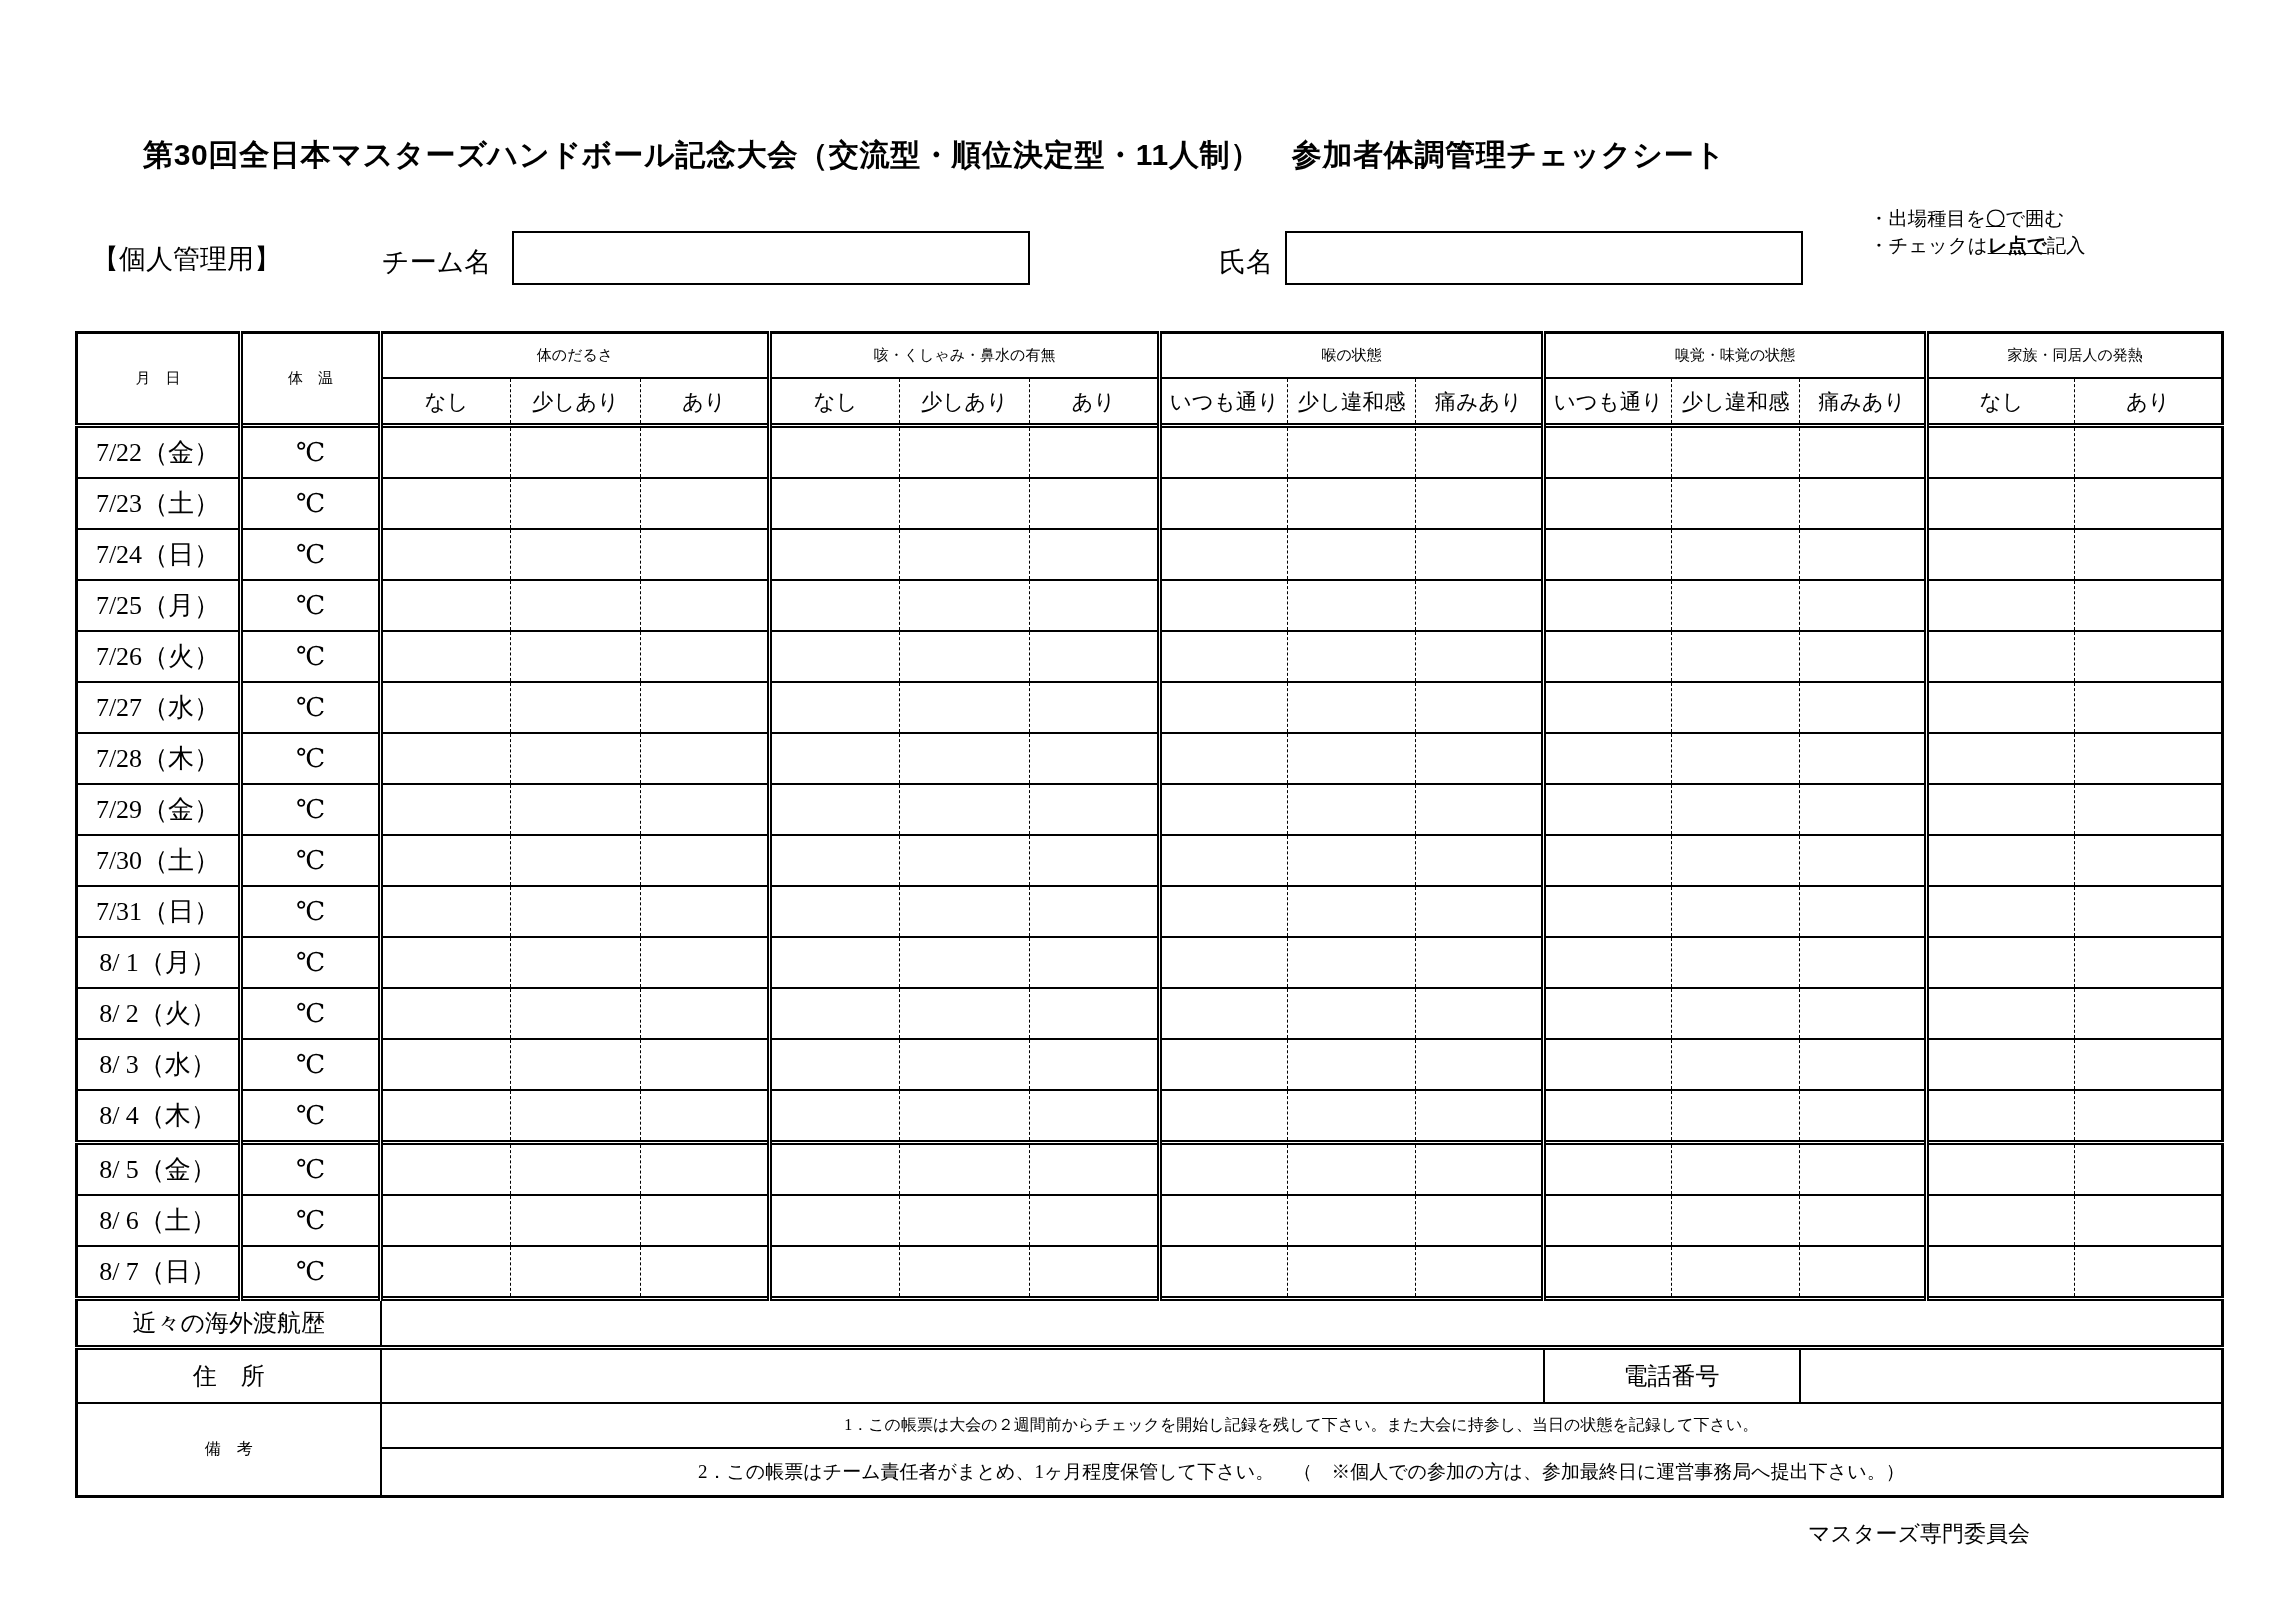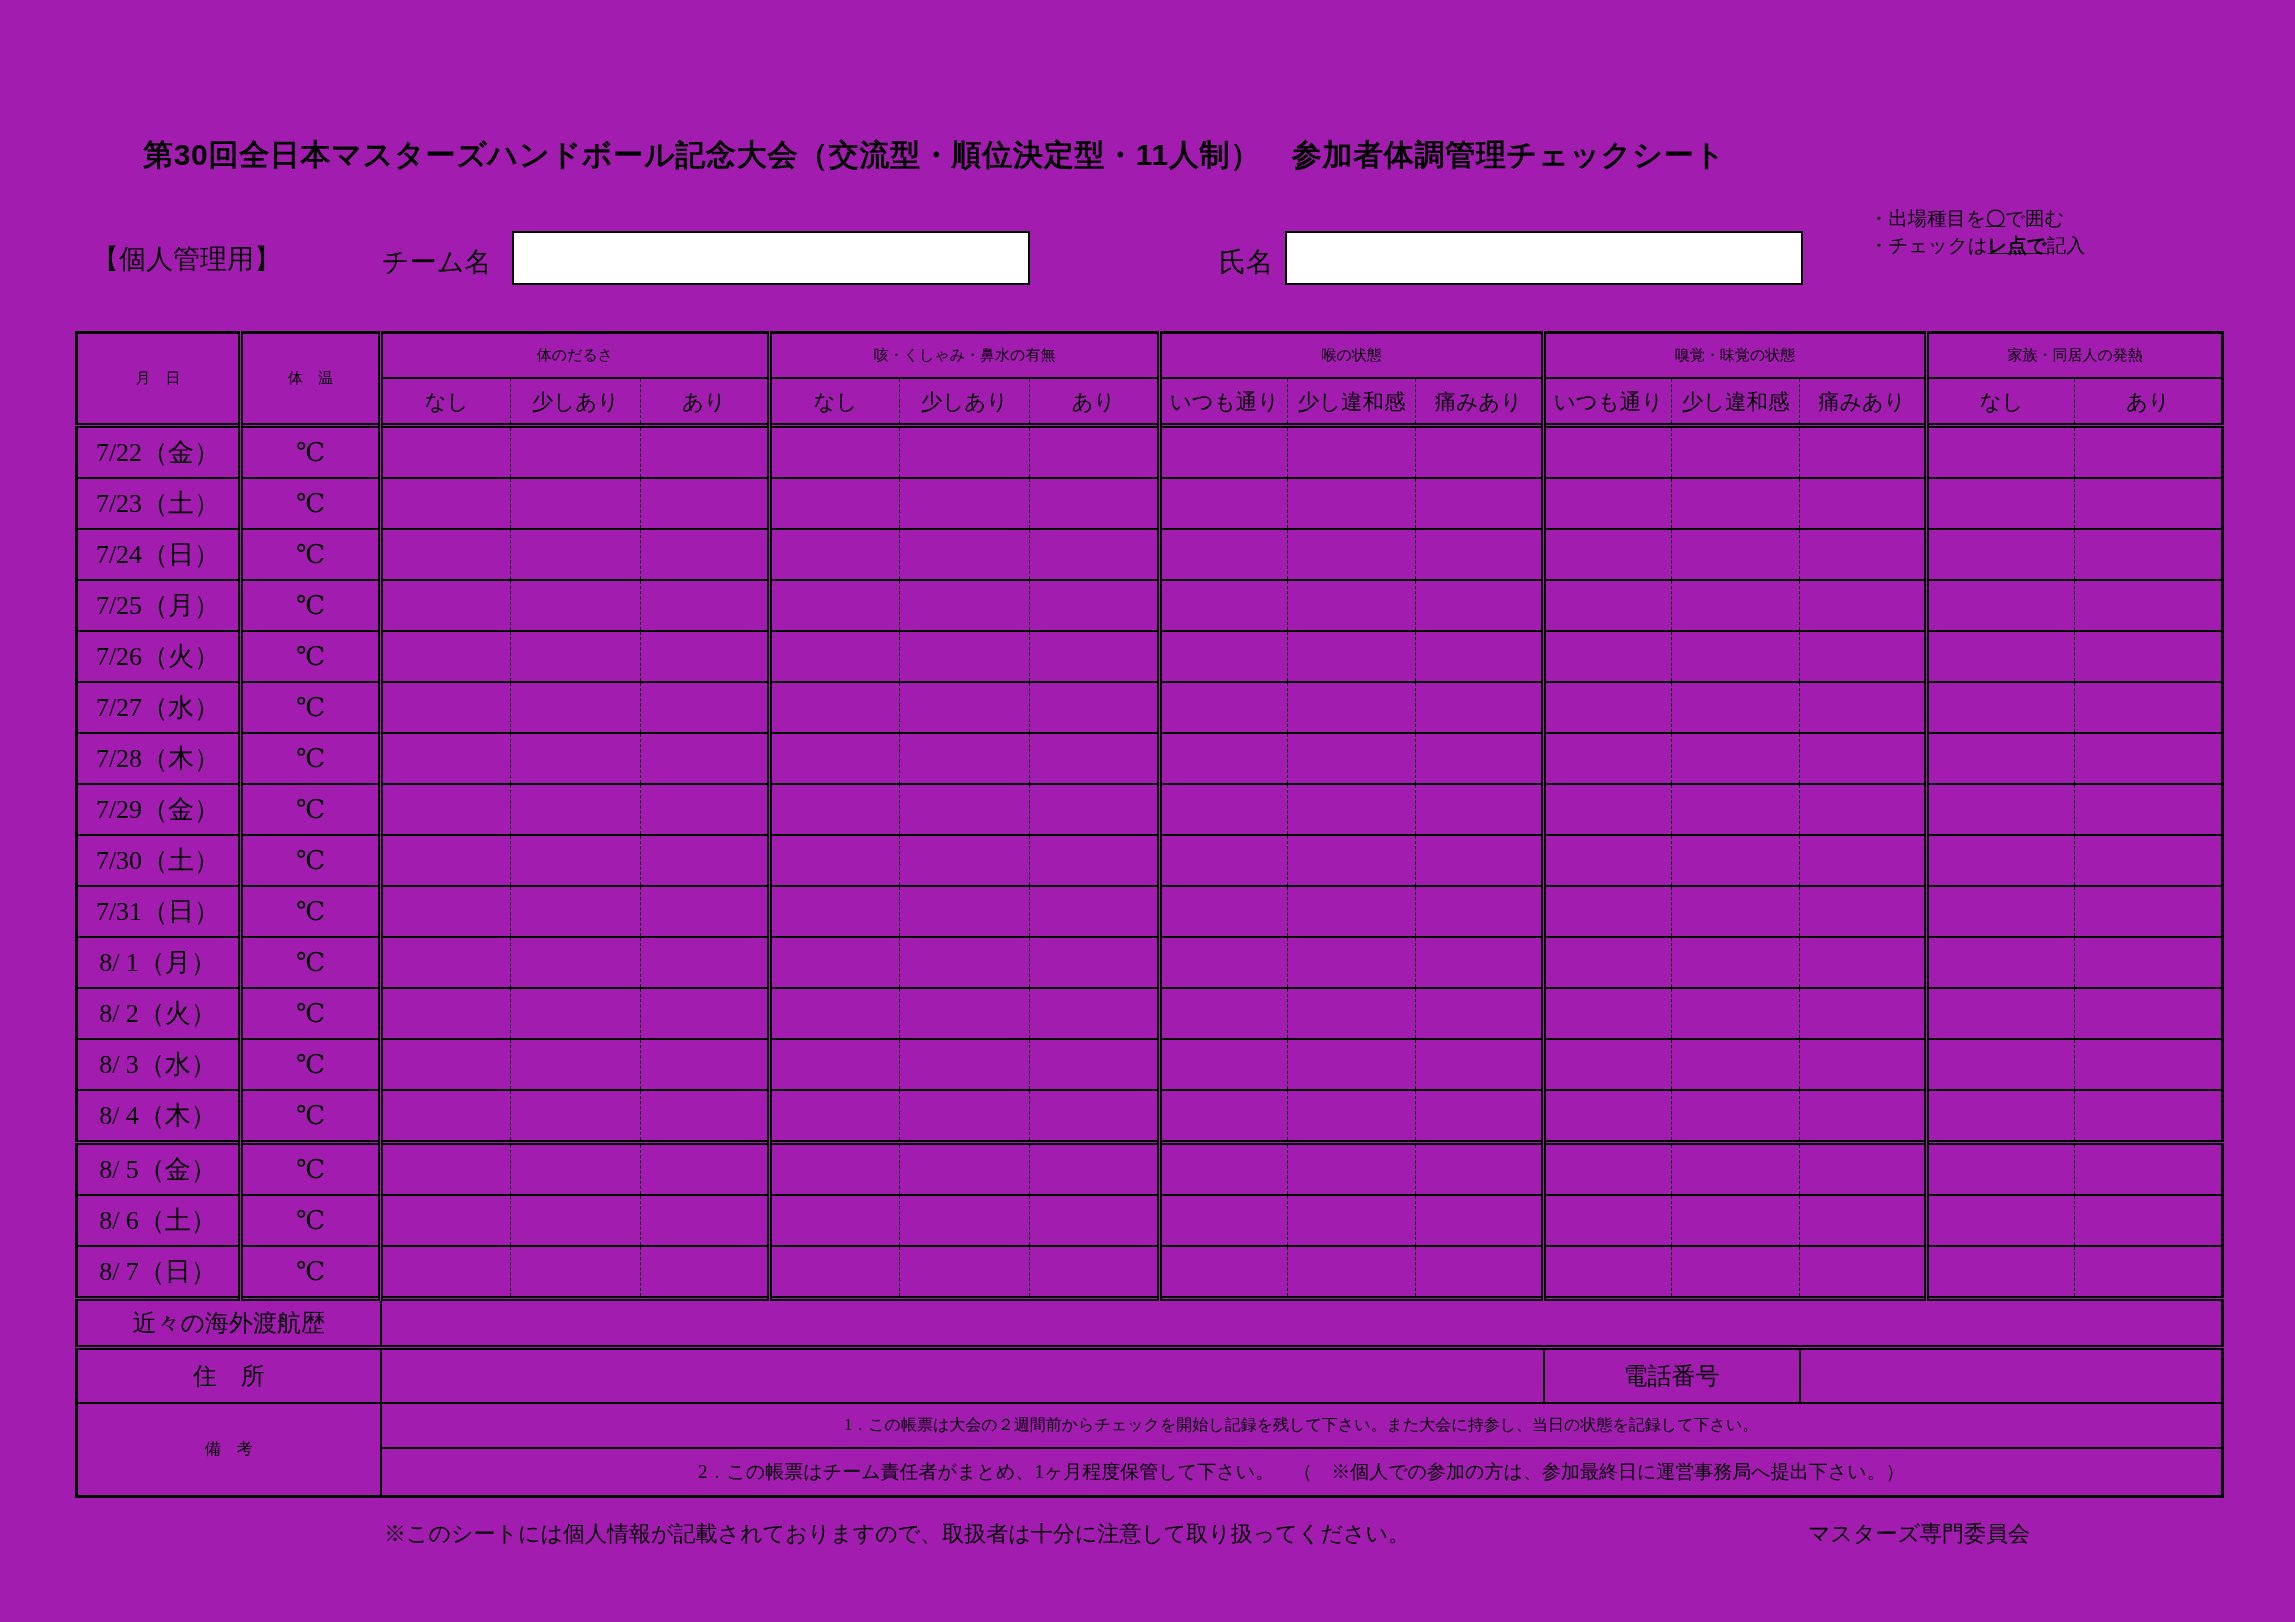--- a/index.html
+++ b/index.html
@@ -1,17 +1,17 @@
 <!DOCTYPE html>
 <html style="font-size:11.5px"><head>
 <meta charset="utf-8">
 <style>
   html,body { margin:0; padding:0; background:#e8e8e8; }
   .sheet {
-    position:relative; width:2295px; height:1623px; background:#a21caf;
+    position:relative; width:2295px; height:1623px; background:#ffffff;
     font-family:"Liberation Serif","DejaVu Serif",serif; color:#000;
     overflow:hidden;
   }
   .page-title {
     position:absolute; left:143px; top:135px;
     font-family:"Liberation Sans","DejaVu Sans",sans-serif;
     font-weight:bold; font-size:30px; white-space:nowrap; letter-spacing:0.7px;
   }
   .form-type { position:absolute; left:92px; top:241px; font-size:27px; white-space:nowrap; }
   .team-label { position:absolute; left:382px; top:244px; font-size:27px; white-space:nowrap; }
@@ -437,17 +437,16 @@
         <tr class="remark-row-1">
           <td colspan="2" rowspan="2" class="label-cell">備　考</td>
           <td colspan="14" class="solid-left remark-cell">1．この帳票は大会の２週間前からチェックを開始し記録を残して下さい。また大会に持参し、当日の状態を記録して下さい。</td>
         </tr>
         <tr class="remark-row-2">
           <td colspan="14" class="solid-left remark-cell">2．この帳票はチーム責任者がまとめ、1ヶ月程度保管して下さい。　（　※個人での参加の方は、参加最終日に運営事務局へ提出下さい。）</td>
         </tr>
       </tbody>
     </table>
 
-  <div class="footer-note">※このシートには個人情報が記載されておりますので、取扱者は十分に注意して取り扱ってください。</div>
   <div class="committee">マスターズ専門委員会</div>
 
 </div>
 
 
 </body></html>

